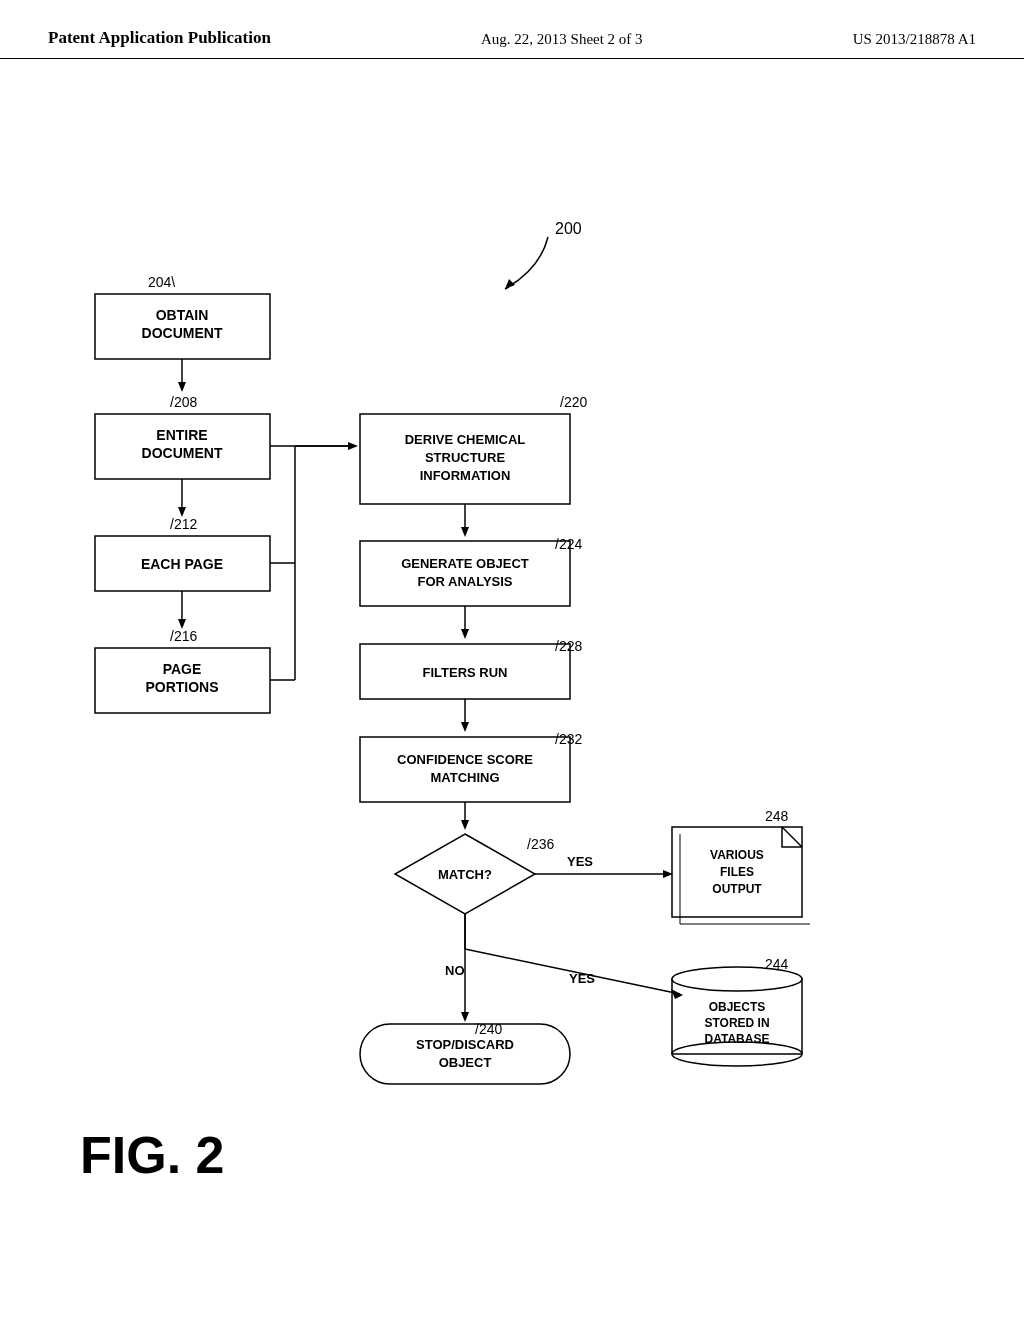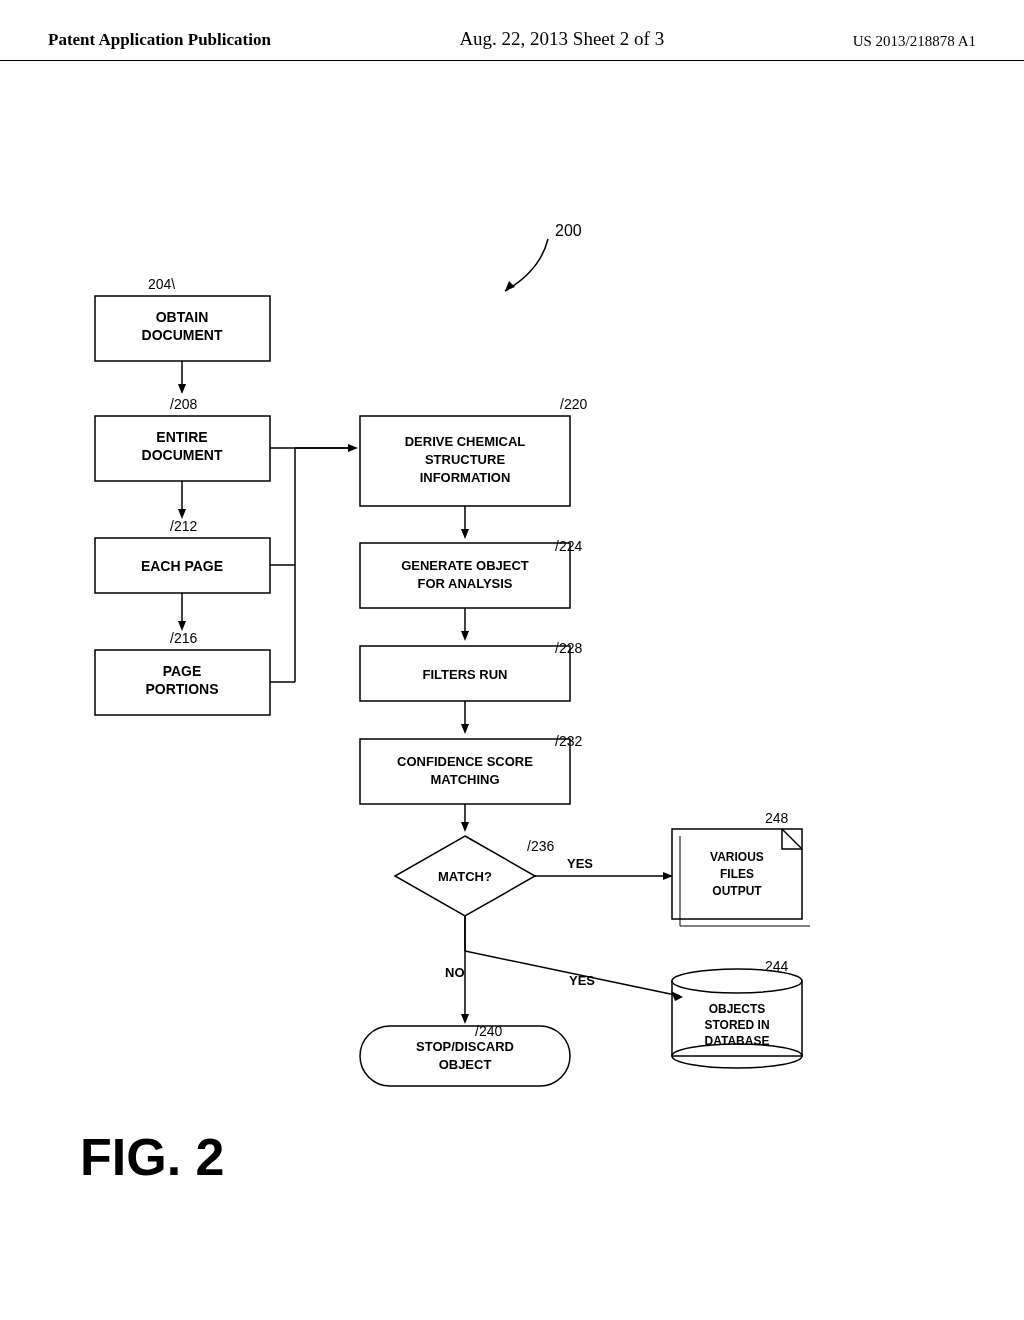--- a/index.html
+++ b/index.html
@@ -19,21 +19,21 @@
       padding: 28px 48px 10px 48px;
       border-bottom: 1px solid #000;
     }
 
     .header-left {
       font-size: 17px;
       font-weight: bold;
     }
 
     .header-center {
-      font-size: 19px;
+      font-size: 15px;
     }
 
     .header-right {
       font-size: 15px;
       font-family: Liberation Serif, serif;
     }
 
     .diagram-area {
       position: relative;
       width: 100%;

